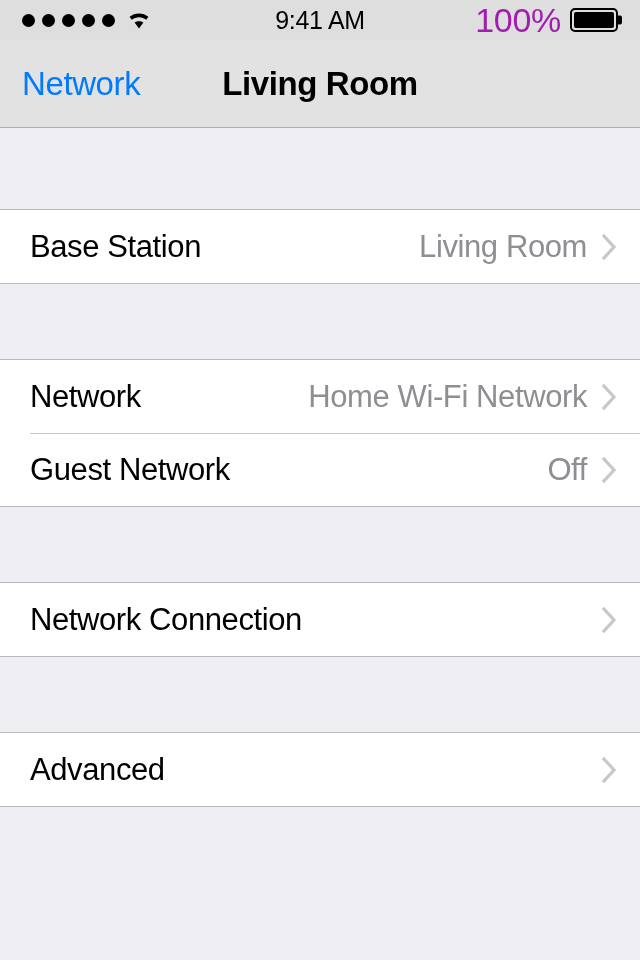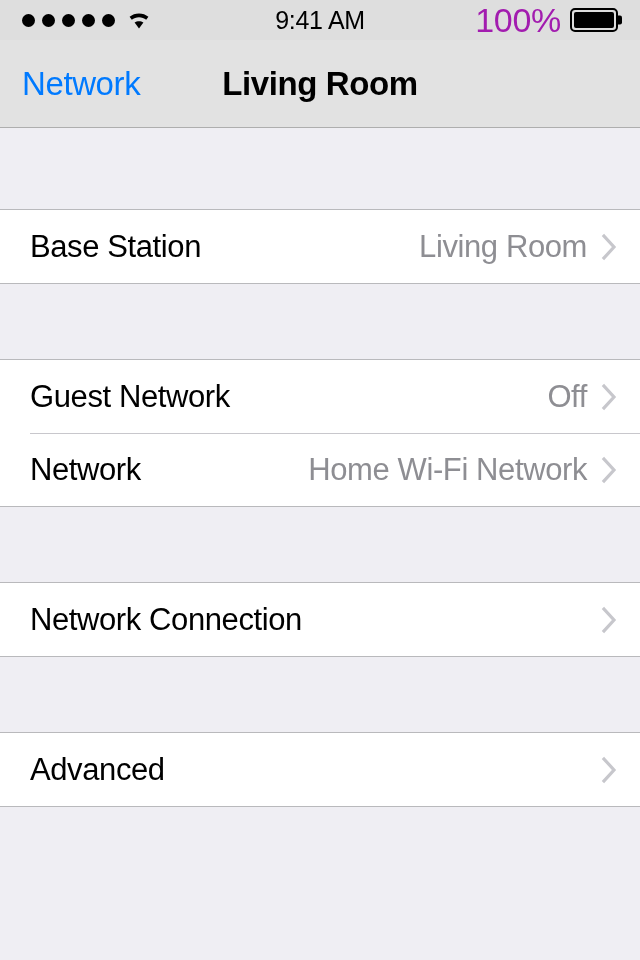--- a/index.html
+++ b/index.html
@@ -263,33 +263,33 @@
           <span class="row-label">Base Station</span>
           <span class="row-value">Living Room</span>
           <svg class="chevron" viewBox="0 0 17 28">
             <polyline points="3,3 13,14 3,25" fill="none" stroke="#C7C7CC" stroke-width="3.2" stroke-linecap="square" stroke-linejoin="miter"></polyline>
           </svg>
         </div>
       </div>
       <div class="group-gap" style="height: 75px;"></div>
       <div class="group">
         <div class="row">
+          <span class="row-label">Network</span>
+          <span class="row-value">Home Wi-Fi Network</span>
+          <svg class="chevron" viewBox="0 0 17 28">
+            <polyline points="3,3 13,14 3,25" fill="none" stroke="#C7C7CC" stroke-width="3.2" stroke-linecap="square" stroke-linejoin="miter"></polyline>
+          </svg>
+        </div>
+        <div class="row">
           <span class="row-label">Guest Network</span>
           <span class="row-value">Off</span>
           <svg class="chevron" viewBox="0 0 17 28">
             <polyline points="3,3 13,14 3,25" fill="none" stroke="#C7C7CC" stroke-width="3.2" stroke-linecap="square" stroke-linejoin="miter"></polyline>
           </svg>
         </div>
-        <div class="row">
-          <span class="row-label">Network</span>
-          <span class="row-value">Home Wi-Fi Network</span>
-          <svg class="chevron" viewBox="0 0 17 28">
-            <polyline points="3,3 13,14 3,25" fill="none" stroke="#C7C7CC" stroke-width="3.2" stroke-linecap="square" stroke-linejoin="miter"></polyline>
-          </svg>
-        </div>
       </div>
       <div class="group-gap" style="height: 75px;"></div>
       <div class="group">
         <div class="row">
           <span class="row-label">Network Connection</span>
           <span class="row-value"></span>
           <svg class="chevron" viewBox="0 0 17 28">
             <polyline points="3,3 13,14 3,25" fill="none" stroke="#C7C7CC" stroke-width="3.2" stroke-linecap="square" stroke-linejoin="miter"></polyline>
           </svg>
         </div>

